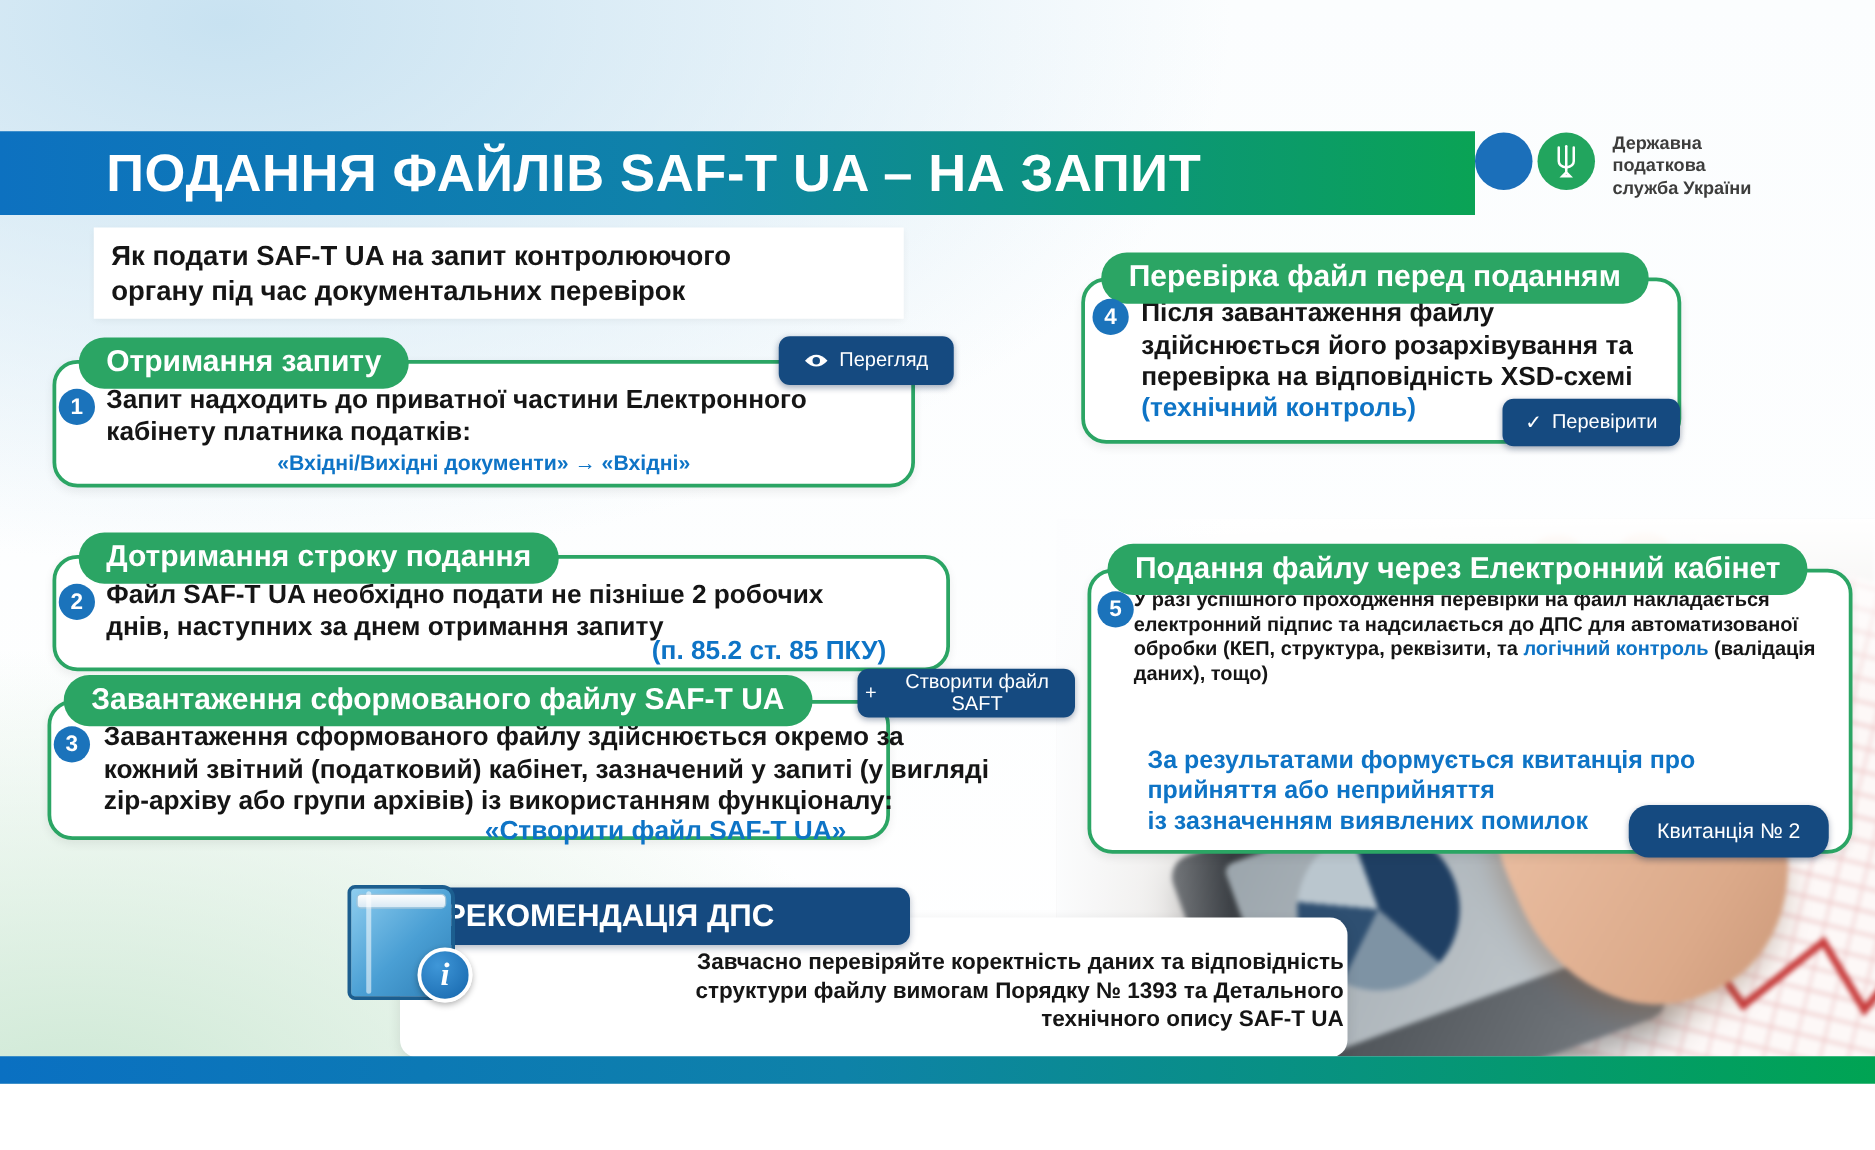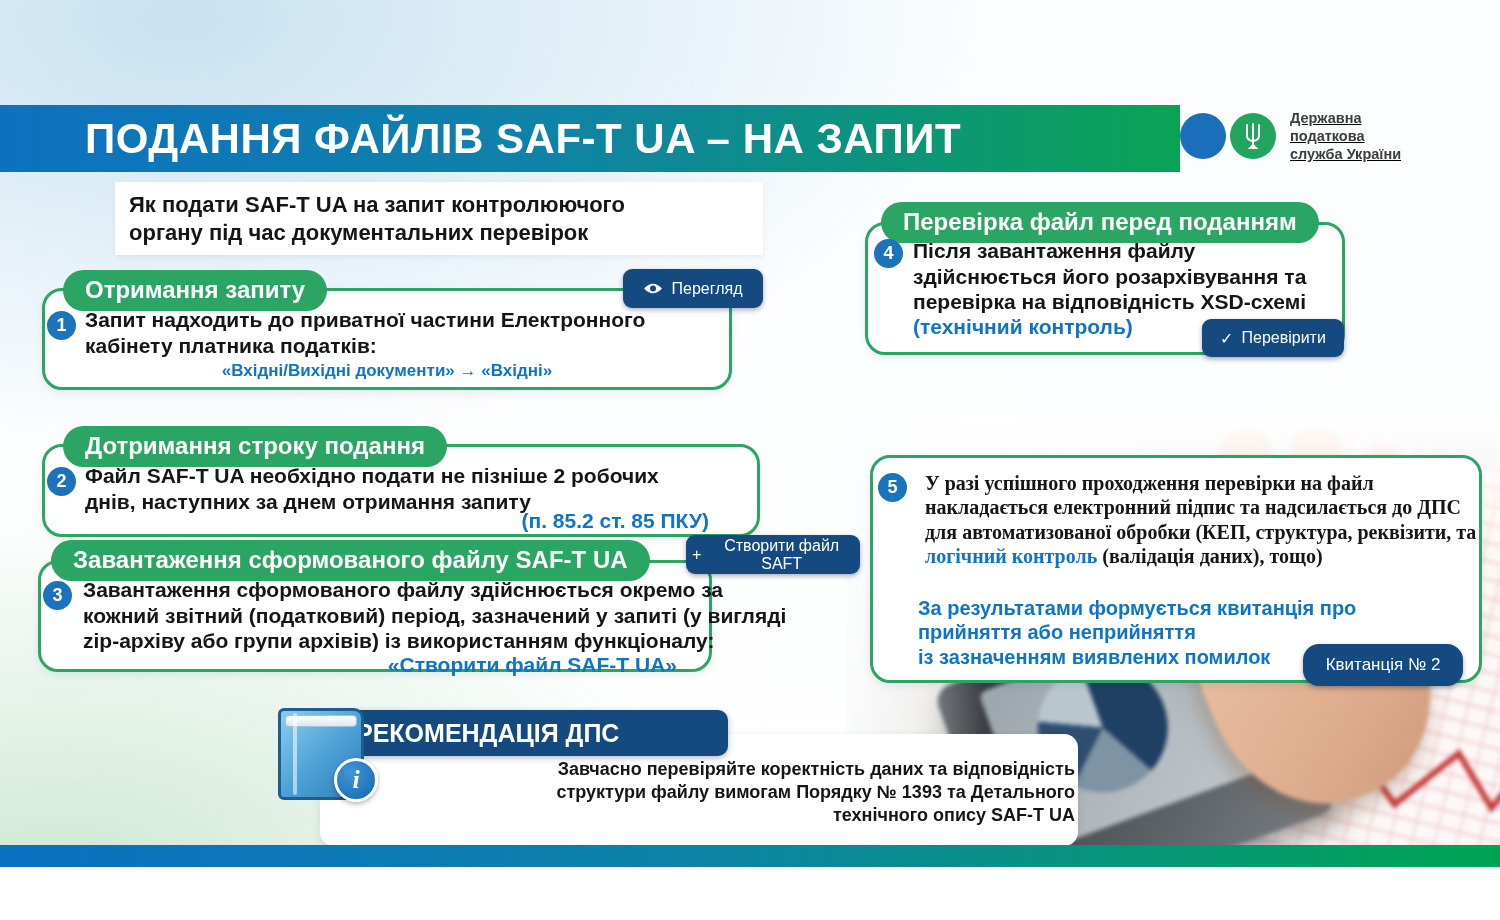--- a/index.html
+++ b/index.html
@@ -36,29 +36,29 @@
   .ph-f2{left:390px;top:10px;transform:rotate(-18deg);}
   .ph-f3{left:450px;top:10px;transform:rotate(-6deg);}
   .ph-f4{left:505px;top:30px;transform:rotate(8deg);}
   .ph-fade-top{position:absolute;left:0;top:0;width:100%;height:150px;background:linear-gradient(#ffffff,rgba(255,255,255,0));}
   .ph-fade-left{position:absolute;left:0;top:0;width:140px;height:100%;background:linear-gradient(90deg,rgba(252,253,254,.95),rgba(255,255,255,0));}
 
   
   .banner{position:absolute;left:0;top:105px;width:1180px;height:67px;z-index:3;
     background:linear-gradient(90deg,#0d71c0 0%,#0f82a9 45%,#0aa355 100%);display:flex;align-items:center;}
   .banner h1{margin:0 0 0 85px;font-size:42px;font-weight:700;color:#ffffff;letter-spacing:.5px;}
-  .logo{position:absolute;left:1180px;top:106px;width:310px;height:60px;z-index:3;display:flex;align-items:center;text-decoration:underline;}
+  .logo{position:absolute;left:1180px;top:106px;width:310px;height:60px;z-index:3;display:flex;}
   .logo-circle{width:46px;height:46px;border-radius:50%;flex:0 0 auto;display:flex;align-items:center;justify-content:center;}
   .logo-circle.blue{background:#1b6fba;margin-right:4px;}
   .logo-circle.green{background:#22a55e;margin-right:14px;}
   .logo-text{font-size:14.5px;font-weight:700;color:#3d3d3c;line-height:1.25;}
 
   
   .intro{position:absolute;left:75px;top:182px;width:648px;min-height:70px;background:#ffffff;z-index:3;
-    box-shadow:0 2px 6px rgba(0,0,0,.06);padding:9px 14px;box-sizing:border-box;margin-left:40px;}
+    box-shadow:0 2px 6px rgba(0,0,0,.06);padding:9px 14px;box-sizing:border-box;}
   .intro div{font-size:22px;font-weight:700;color:#151515;line-height:1.25;}
 
   
   .step-box{position:absolute;background:#ffffff;border:3px solid #2ba564;border-radius:20px;z-index:2;
     box-shadow:0 3px 8px rgba(0,0,0,.07);box-sizing:border-box;}
   .pill{position:absolute;background:#2ba564;color:#fff;font-weight:700;font-size:24px;line-height:1;
     padding:8px 22px 9px;border-radius:22px;white-space:nowrap;z-index:4;}
   .num{position:absolute;width:29px;height:29px;border-radius:50%;background:#1b73bb;color:#fff;z-index:4;
     font-size:18px;font-weight:700;display:flex;align-items:center;justify-content:center;}
   .body-text{position:absolute;font-size:21px;font-weight:700;color:#151515;line-height:1.22;}
@@ -90,21 +90,21 @@
   #step4{left:865px;top:222px;width:480px;height:133px;}
   #step4 .pill{left:13px;top:-23px;}
   #step4 .num{left:6px;top:14px;}
   #step4 .body-text{left:45px;top:13px;width:420px;}
   #step4 .sub-blue{position:absolute;left:45px;top:90px;font-size:21px;font-weight:700;}
   #step4 .navy-btn{right:-2px;top:94px;width:142px;height:38px;}
 
   #step5{left:870px;top:455px;width:612px;height:228px;}
   #step5 .pill{left:13px;top:-23px;}
   #step5 .num{left:5px;top:15px;}
-  #step5 .body-text{left:52px;top:13px;width:560px;font-size:20px;font-family:Liberation Serif, serif;}
+  #step5 .body-text{left:34px;top:13px;width:560px;font-size:16px;}
   #step5 .result-text{position:absolute;left:45px;top:138px;width:560px;font-size:20px;font-weight:700;line-height:1.22;}
   #step5 .navy-btn{right:16px;bottom:-6px;width:160px;height:42px;font-size:17px;border-radius:16px;}
 
   
   .reco-box{position:absolute;left:320px;top:734px;width:758px;height:112px;background:#fff;border-radius:14px;z-index:2;
     box-shadow:0 3px 10px rgba(0,0,0,.10);}
   .reco-pill{position:absolute;left:330px;top:710px;width:398px;height:46px;background:#154a80;border-radius:10px;z-index:4;
     color:#fff;font-size:25px;font-weight:700;display:flex;align-items:center;padding-left:26px;box-sizing:border-box;
     box-shadow:0 2px 6px rgba(0,30,70,.3);}
   .reco-text{position:absolute;left:385px;top:758px;width:690px;z-index:4;font-size:18px;font-weight:700;color:#151515;line-height:1.27;text-align:right;}
@@ -199,39 +199,40 @@
   </section>
 
   <section class="step-box" id="step3">
     <div class="pill">Завантаження сформованого файлу SAF-T UA</div>
     <button class="navy-btn">
       <span>+</span>
       <span>Створити файл SAFT</span>
     </button>
     <div class="num">3</div>
     <div class="body-text pre">Завантаження сформованого файлу здійснюється окремо за
-кожний звітний (податковий) період, зазначений у запиті (у вигляді
+кожний звітний (податковий) кабінет, зазначений у запиті (у вигляді
 zip-архіву або групи архівів) із використанням функціоналу:</div>
     <div class="link-line blue">«Створити файл SAF-T UA»</div>
   </section>
 
   <section class="step-box" id="step4">
     <div class="pill">Перевірка файл перед поданням</div>
     <div class="num">4</div>
     <div class="body-text pre">Після завантаження файлу
 здійснюється його розархівування та
 перевірка на відповідність XSD-схемі</div>
     <div class="sub-blue blue">(технічний контроль)</div>
     <button class="navy-btn">
       <span>✓</span>
       <span>Перевірити</span>
     </button>
   </section>
 
   <section class="step-box" id="step5">
+    <div class="pill">Подання файлу через Електронний кабінет</div>
     <div class="num">5</div>
     <div class="body-text"><span>У разі успішного проходження перевірки на файл накладається електронний підпис та надсилається до ДПС для автоматизованої обробки (КЕП, структура, реквізити, та </span><span class="blue">логічний контроль</span><span> (валідація даних), тощо)</span></div>
     <div class="result-text blue pre">За результатами формується квитанція про
 прийняття або неприйняття
 із зазначенням виявлених помилок</div>
     <button class="navy-btn">
       <span>Квитанція № 2</span>
     </button>
   </section>
 

